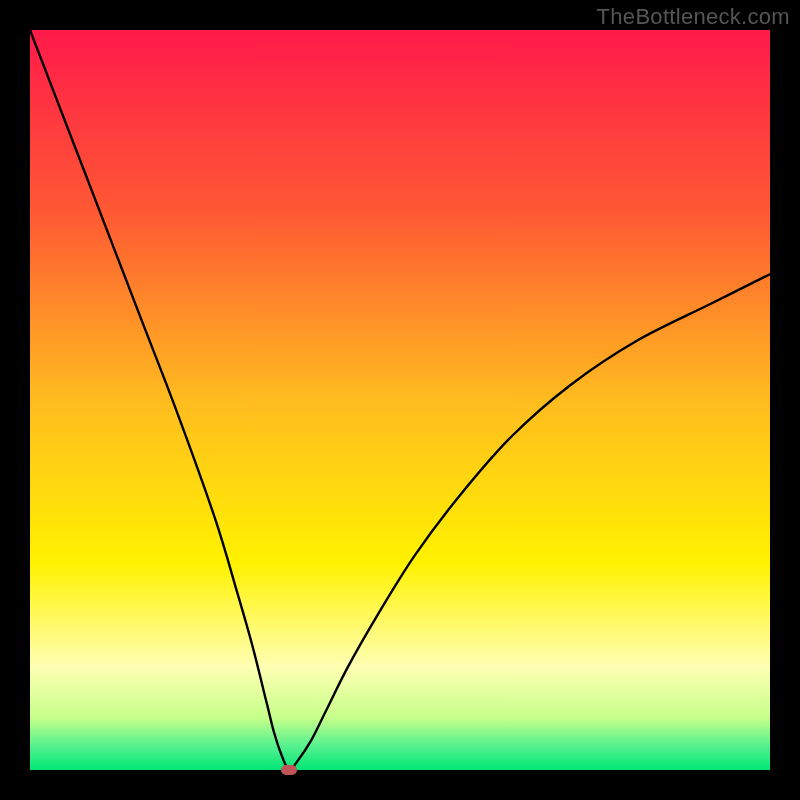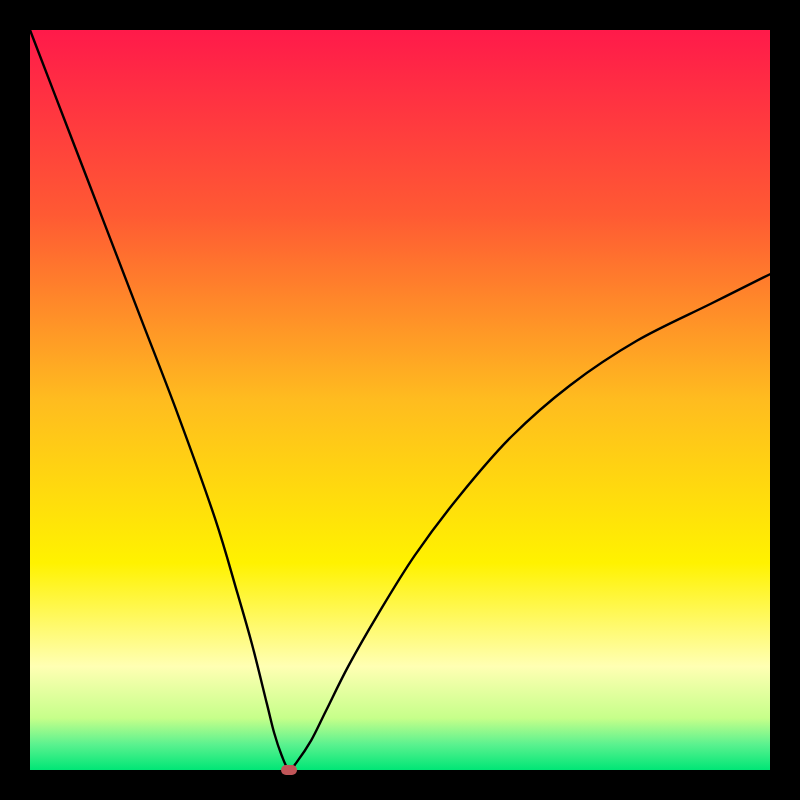--- a/index.html
+++ b/index.html
@@ -27,20 +27,21 @@
     z-index: 3;
   }
   svg {
     display: block;
   }
 </style>
 </head>
 <body>
 
 <div class="wrap">
+  <div class="watermark">TheBottleneck.com</div>
   <svg id="chart-svg" width="800" height="800" viewBox="0 0 800 800">
     <defs>
       <linearGradient id="bg-grad" x1="0" y1="0" x2="0" y2="1">
           <stop offset="0%" stop-color="#ff1a4a"></stop>
           <stop offset="25%" stop-color="#ff5a33"></stop>
           <stop offset="50%" stop-color="#ffbc1f"></stop>
           <stop offset="72%" stop-color="#fff200"></stop>
           <stop offset="86%" stop-color="#ffffb3"></stop>
           <stop offset="93%" stop-color="#c6ff8a"></stop>
           <stop offset="96.5%" stop-color="#5cf28f"></stop>

